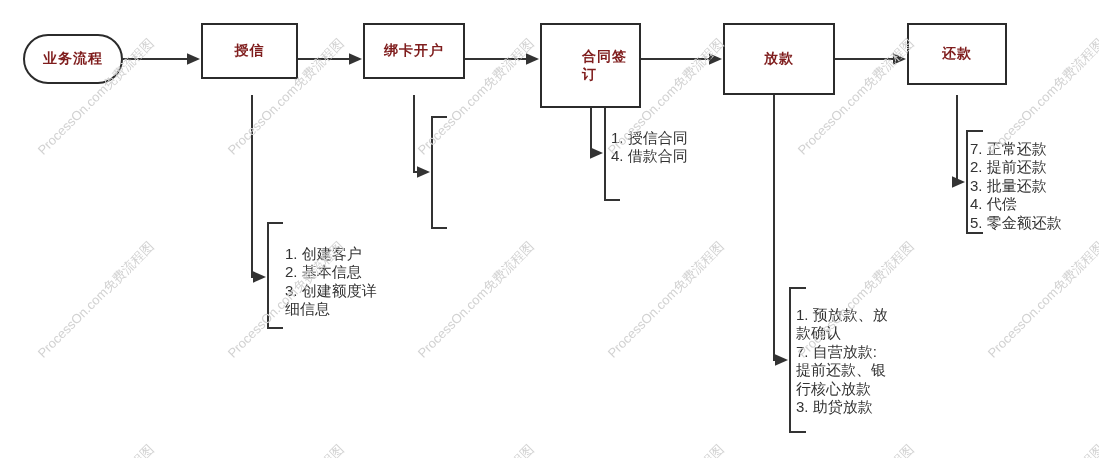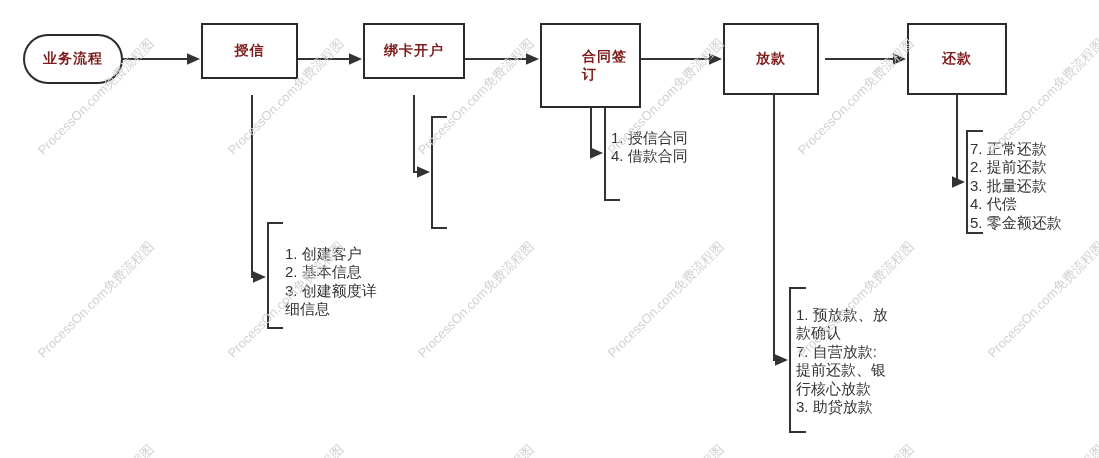--- a/index.html
+++ b/index.html
@@ -131,24 +131,24 @@
   </div>
   <div class="node" style="left:201px; top:23px; width:97px; height:56px;">
     <span>授信</span>
   </div>
   <div class="node" style="left:363px; top:23px; width:102px; height:56px;">
     <span>绑卡开户</span>
   </div>
   <div class="node" style="left:540px; top:23px; width:101px; height:85px;padding-left:40px;">
     <span>合同签订</span>
   </div>
-  <div class="node" style="left:723px; top:23px; width:96px; height:72px;">
+  <div class="node" style="left:723px; top:23px; width:112px; height:72px;">
     <span>放款</span>
   </div>
-  <div class="node" style="left:907px; top:23px; width:100px; height:72px;">
+  <div class="node" style="left:907px; top:23px; width:100px; height:62px;">
     <span>还款</span>
   </div>
 
   <div class="annotation" style="left:285px; top:245px;">
       <div class="anno-line">1. 创建客户</div>
       <div class="anno-line">2. 基本信息</div>
       <div class="anno-line">3. 创建额度详</div>
       <div class="anno-line">细信息</div>
     </div>
   <div class="annotation" style="left:611px; top:129px;">

